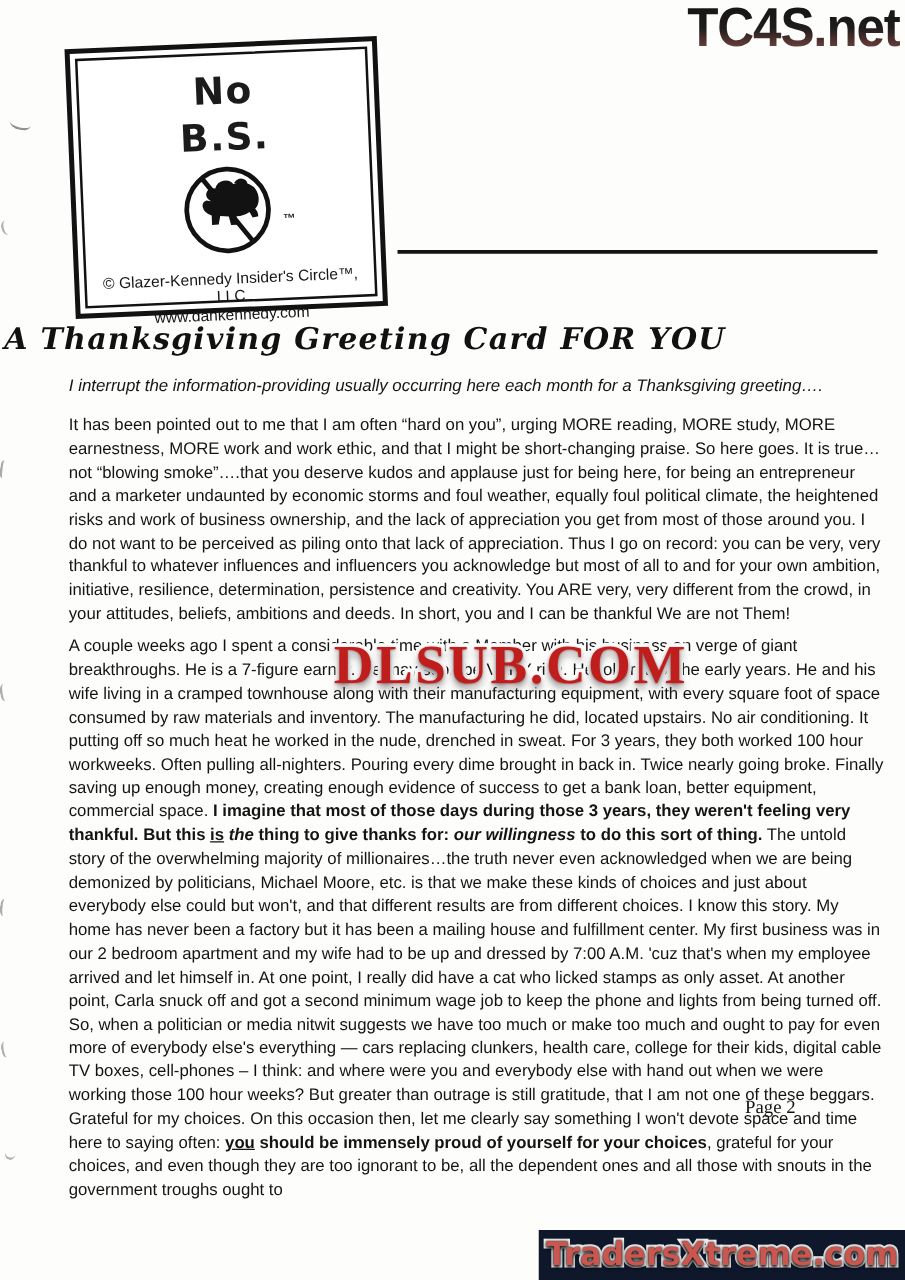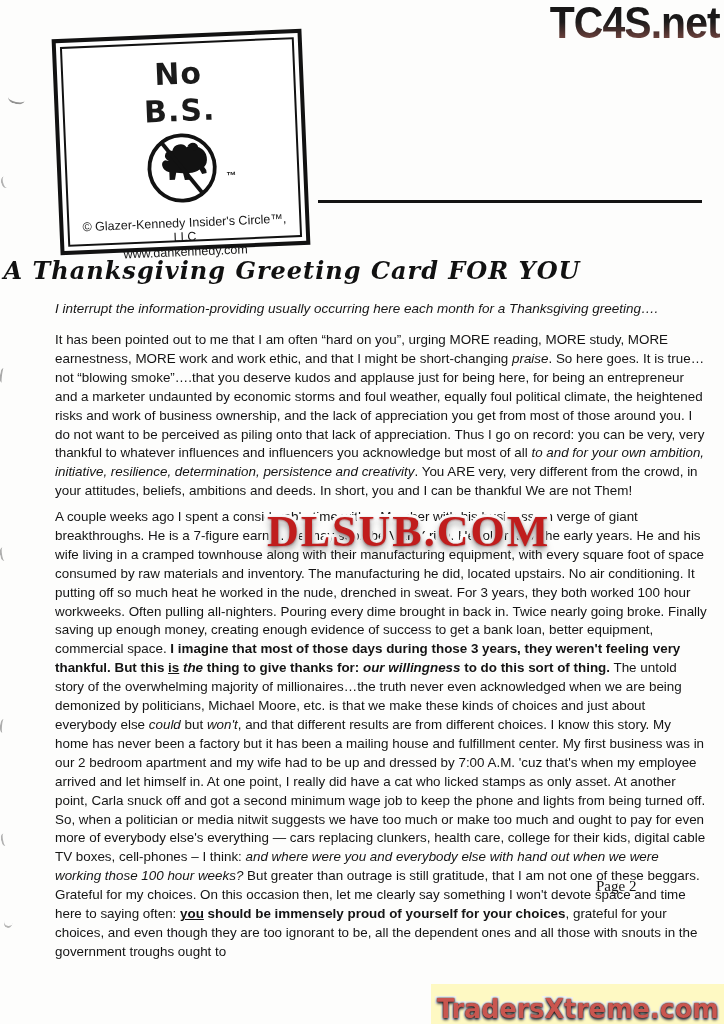--- a/index.html
+++ b/index.html
@@ -68,21 +68,21 @@
     position: absolute; left: 55px; top: 301px; width: 650px;
     font-style: italic; font-size: 13.5px; color: #161616;
   }
   .body-par {
     position: absolute; left: 55px; width: 652px;
     font-size: 13.4px; line-height: 18.9px; color: #141414;
     text-align: left;
   }
   .p1 { top: 331px; }
   .p2 { top: 508px; }
-  .i  { font-style: italic; }
+  .i  { }
   .b  { font-weight: bold; }
   .bu { font-weight: bold; text-decoration: underline; margin-top: 48px; }
   .bi { font-weight: bold; font-style: italic; }
 
   
   .dlsub {
     position: absolute; left: 219px; top: 506px;
     font-family: "Liberation Serif", serif;
     font-weight: bold; font-size: 44px; letter-spacing: 2px;
     color: #c01d1d;
@@ -93,22 +93,22 @@
   }
 
   
   .pagenum {
     position: absolute; left: 596px; top: 878px;
     font-family: "Liberation Serif", serif; font-size: 15px; color: #111;
   }
   .bottom-bar {
     position: absolute; left: 431px; top: 984px;
     width: 293px; height: 40px;
-    background: #fef9c3;
-    display: flex; align-items: flex-end; justify-content: center;
+    background: #0f172a;
+    display: flex; align-items: center; justify-content: center;
   }
   .traders {
     font-family: "DejaVu Sans", sans-serif;
     font-weight: bold; font-size: 26px; letter-spacing: 0px;
     color: #c9564f;
     -webkit-text-stroke: 4px #f2f2f2;
     paint-order: stroke fill;
     text-shadow: 0 0 2px #000, 0 2px 3px rgba(0,0,0,0.8);
     transform: scaleX(0.98);
   }

